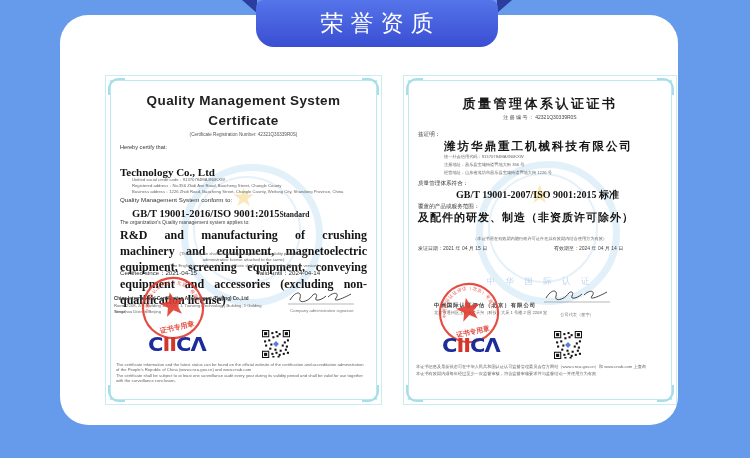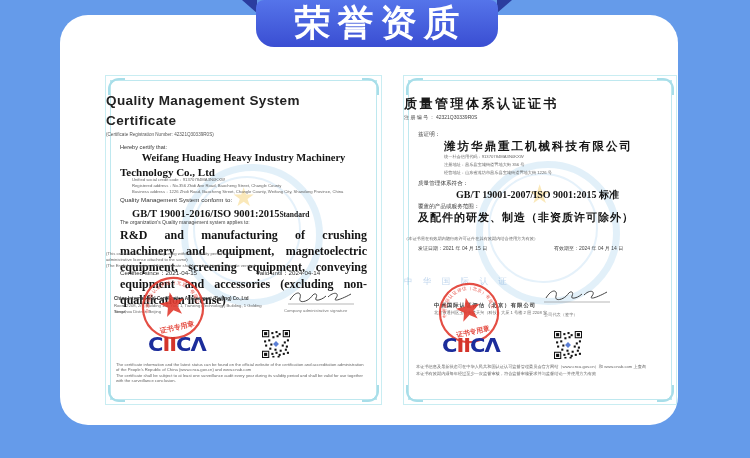--- a/index.html
+++ b/index.html
@@ -13,41 +13,41 @@
     background:#ffffff;border-radius:28px;
   }
   
   .banner{
     position:absolute;left:256px;top:0;width:242px;height:47px;
     background:linear-gradient(180deg,#5574EA 0%,#3A4ED2 100%);
     border-radius:8px 8px 18px 18px;
     display:flex;align-items:center;justify-content:center;z-index:5;
   }
   .banner-title{
-    color:#fff;font-size:36px;font-weight:bold;letter-spacing:7px;
+    color:#fff;font-size:23px;font-weight:normal;letter-spacing:7px;
     text-indent:7px;
   }
   .fold{position:absolute;top:0;width:15px;height:13px;background:#2B3D9F;z-index:4;}
   .fold-left{left:242px;clip-path:polygon(100% 0,100% 100%,0 0);}
   .fold-right{left:497px;clip-path:polygon(0 0,0 100%,100% 0);}
   
   .cert{
     position:absolute;top:75px;height:328px;background:#fff;
     border:1.5px solid #C9EDF2;z-index:2;
   }
   .cert-en{left:105px;width:275px;}
   .cert-cn{left:403px;width:272px;}
   .frame{position:absolute;inset:4px;border:1px solid #BEE8EF;pointer-events:none;}
   .corner{position:absolute;width:15px;height:15px;border:0 solid #A8DEE9;pointer-events:none;}
   .corner.tl{left:2px;top:2px;border-left-width:2px;border-top-width:2px;border-top-left-radius:11px;}
   .corner.tr{right:2px;top:2px;border-right-width:2px;border-top-width:2px;border-top-right-radius:11px;}
   .corner.bl{left:2px;bottom:2px;border-left-width:2px;border-bottom-width:2px;border-bottom-left-radius:11px;}
   .corner.br{right:2px;bottom:2px;border-right-width:2px;border-bottom-width:2px;border-bottom-right-radius:11px;}
   .abs{position:absolute;}
-  .ctr{}
+  .ctr{text-align:center;}
   .title-en{font-size:13.5px;font-weight:bold;color:#222;letter-spacing:.4px;}
   .title-cn{font-size:13px;font-weight:bold;color:#1a1a1a;letter-spacing:2.5px;}
   .serifb{font-family:"Liberation Serif", serif;font-weight:bold;color:#141414;}
   .t4{font-size:4.2px;line-height:1.4;color:#666;}
   .t45{font-size:4.6px;line-height:1.5;color:#555;}
   .t5{font-size:5px;line-height:1.5;color:#444;}
   .t55{font-size:5.6px;line-height:1.5;color:#333;}
   .t6{font-size:6.2px;line-height:1.4;color:#333;}
   .just{text-align:justify;}
   
@@ -82,21 +82,20 @@
   <div class="corner br"></div>
 
   <div class="wm-ring" style="left:75px;top:88px;width:128px;height:128px;"></div>
   <div class="wm-ring2" style="left:87px;top:100px;width:104px;height:104px;"></div>
   <div class="wm-star" style="left:126px;top:106px;">★</div>
 
   <div class="abs ctr title-en" style="left:0;top:17px;width:275px;">Quality Management System</div>
   <div class="abs ctr title-en" style="left:0;top:37px;width:275px;">Certificate</div>
   <div class="abs ctr t45" style="left:0;top:56px;width:275px;">(Certificate Registration Number: 42321Q30339R0S)</div>
   <div class="abs t55" style="left:14px;top:67px;">Hereby certify that:</div>
-  <div class="abs serifb" style="left:0;top:76px;width:275px;text-align:center;font-size:10.5px;">Weifang Huading Heavy Industry Machinery</div>
   <div class="abs serifb" style="left:14px;top:90px;font-size:11px;">Technology Co., Ltd</div>
   <div class="abs t4" style="left:26px;top:101px;">Unified social credit code：91370784MA3N0KXW</div>
   <div class="abs t4" style="left:26px;top:107px;">Registered address：No.356 Zhidi Ave Road, Baocheng Street, Changle County</div>
   <div class="abs t4" style="left:26px;top:113px;width:235px;white-space:nowrap;overflow:hidden;">Business address：1226 Zhidi Road, Baocheng Street, Changle County, Weifang City, Shandong Province, China</div>
   <div class="abs t6" style="left:14px;top:120px;">Quality Management System conform to:</div>
   <div class="abs serifb" style="left:26px;top:132px;font-size:10.5px;"><span>GB/T 19001-2016/ISO 9001:2015</span><span style="font-size:7.5px;">Standard</span></div>
   <div class="abs t5" style="left:14px;top:143px;">The organization's Quality management system applies to:</div>
   <div class="abs serifb just" style="left:14px;top:151px;width:247px;font-size:12px;line-height:1.35;">R&amp;D and manufacturing of crushing machinery and equipment, magnetoelectric equipment, screening equipment, conveying equipment and accessories (excluding non-qualification license)</div>
   <div class="abs ctr t4" style="left:0;top:175px;width:275px;">(This certificate shall be valid by using within the validity period of the</div>
   <div class="abs ctr t4" style="left:0;top:181px;width:275px;">administrative license attached to the same)</div>

